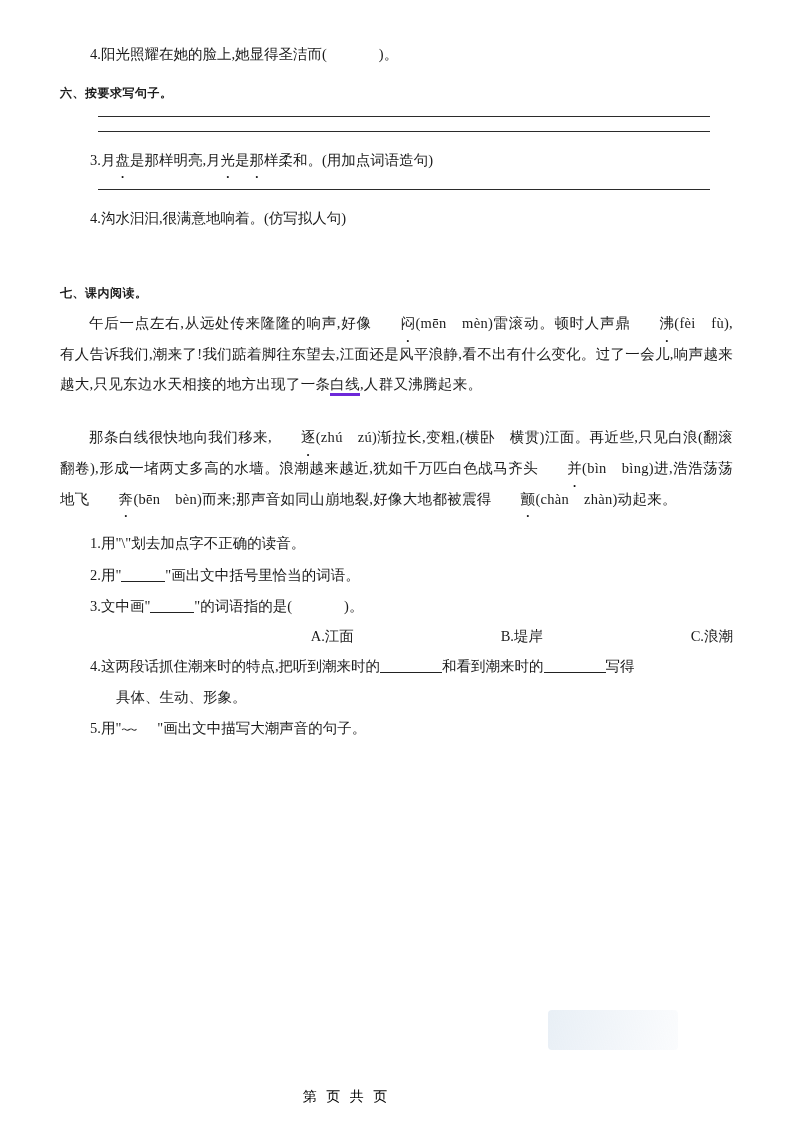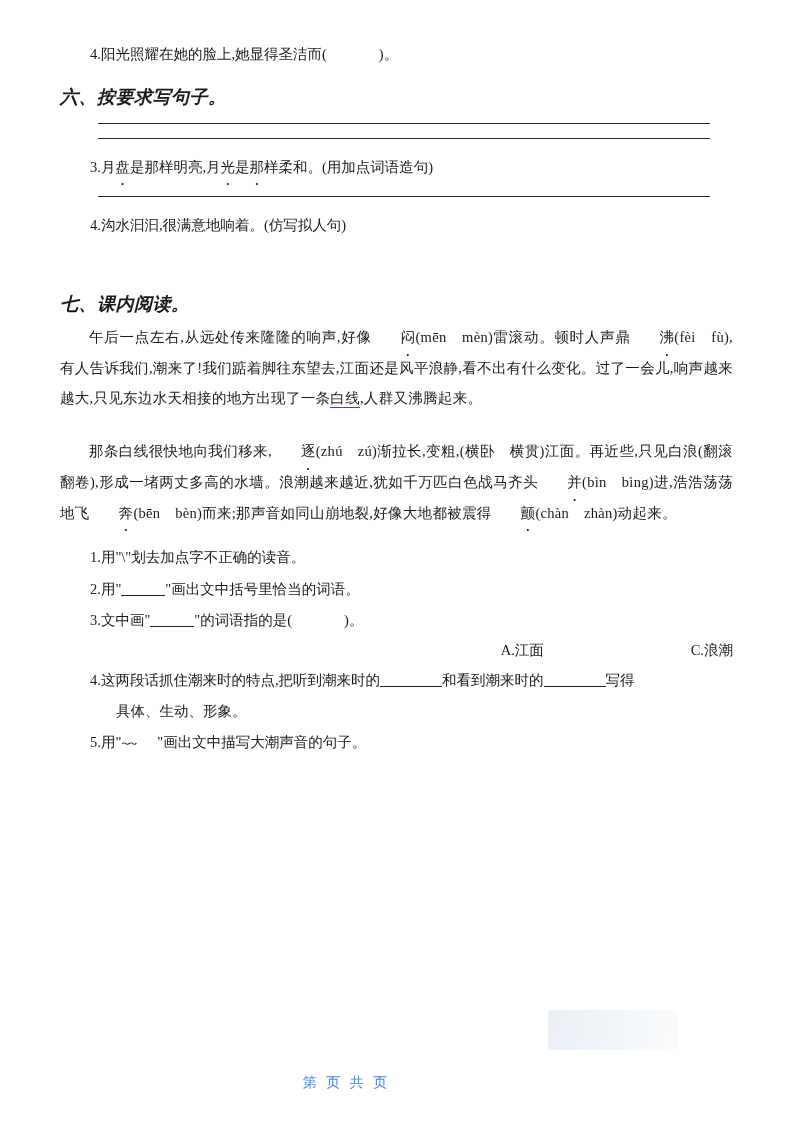--- a/index.html
+++ b/index.html
@@ -24,44 +24,43 @@
     padding: 40px 60px 0 60px;
   }
   .q-item {
     margin: 0 0 2px 0;
     padding-left: 30px;
     font-size: 14.5px;
     line-height: 2.0;
   }
   .section-head {
     font-weight: bold;
-    font-size: 18px;
+    font-size: 12px;
     margin: 16px 0 6px 0;
     letter-spacing: 0.5px;
-    font-style: italic;
   }
   .answer-rule {
     border-bottom: 1px solid #2b2b2b;
     height: 0;
     margin: 14px 0 14px 38px;
     width: 612px;
   }
   .passage {
     font-size: 14.5px;
     line-height: 2.12;
     text-align: justify;
     text-justify: inter-ideograph;
     margin: 4px 0 0 0;
     letter-spacing: 0.3px;
   }
   .passage p {
     margin: 0 0 0 0;
     text-indent: 2em;
   }
-  .u { border-bottom: 1px solid #6d28d9; padding-bottom: 1px; }
+  .u { border-bottom: 3px solid #6d28d9; padding-bottom: 1px; }
   .dotted {
     position: relative;
     display: inline-block;
   }
   .dotted::after {
     content: "·";
     position: absolute;
     left: 50%;
     transform: translateX(-50%);
     bottom: -11px;
@@ -85,26 +84,26 @@
     line-height: 2.0;
     display: flex;
     justify-content: flex-end;
   }
   .choices span { display: inline-block; }
   .c1 { width: 190px; }
   .c2 { width: 190px; }
   .footer {
     position: absolute;
     left: 0;
-    bottom: 30px;
+    bottom: 16px;
     width: 693px;
     text-align: center;
     font-size: 14px;
     letter-spacing: 3px;
-    color: #3b82f6;
+    color: #000000;
   }
   .watermark {
     position: absolute;
     right: 115px;
     bottom: 72px;
     width: 130px;
     height: 40px;
     background: linear-gradient(100deg, rgba(214,226,238,0.55), rgba(232,238,245,0.2));
     border-radius: 4px;
     filter: blur(0.4px);
@@ -176,20 +175,21 @@
   <div class="sub-q">
     <span>2.用"</span><span class="ulblank"></span><span>"画出文中括号里恰当的词语。</span>
   </div>
 
   <div class="sub-q">
     <span>3.文中画"</span><span class="ulblank"></span><span>"的词语指的是(</span><span class="paren"></span><span>)。</span>
   </div>
 
   <div class="choices">
     <span class="c1">A.江面</span>
+    <span class="c2">B.堤岸</span>
     <span>C.浪潮</span>
   </div>
 
   <div class="sub-q">
     <span>4.这两段话抓住潮来时的特点,把听到潮来时的</span><span class="blank"></span><span>和看到潮来时的</span><span class="blank"></span><span>写得</span>
   </div>
   <div class="sub-q indent2">具体、生动、形象。</div>
 
   <div class="sub-q">
     <span>5.用"</span><span class="wavy"></span><span>"画出文中描写大潮声音的句子。</span>

